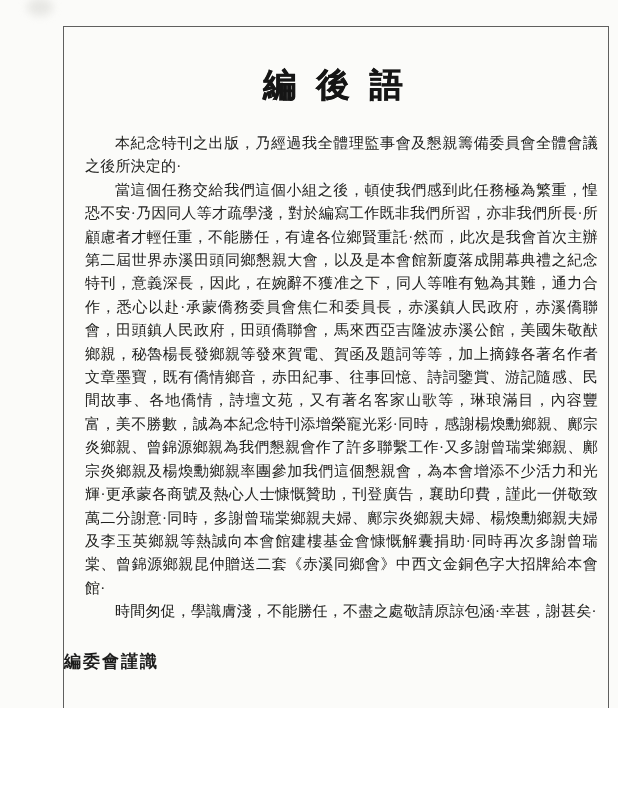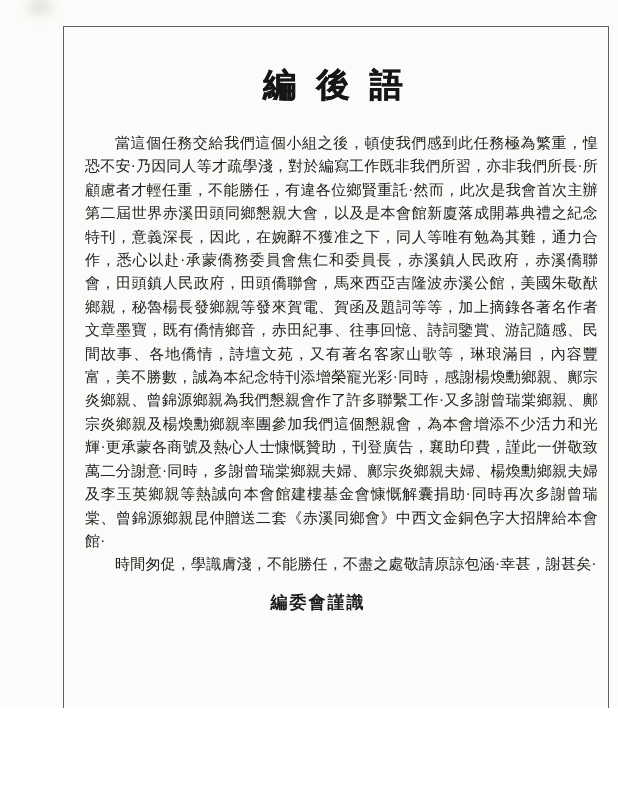--- a/index.html
+++ b/index.html
@@ -54,23 +54,23 @@
   .body p {
     margin: 0;
     font-size: 15px;
     line-height: 23.4px;
     letter-spacing: 0.2px;
     text-align: justify;
     text-indent: 2em;
     color: #222220;
   }
   .signature {
-    margin-top: 14px;
+    margin-top: 26px;
     padding-right: 36px;
-    text-align: center;
+    text-align: left;
     font-size: 17px;
     font-weight: bold;
     letter-spacing: 2px;
     font-family: Liberation Sans, sans-serif;
     color: #1c1c1c;
   }
   .page-number {
     position: absolute;
     left: 64px;
     top: 761px;
@@ -85,20 +85,21 @@
 
 <div class="scan">
 
   <div class="smudge"></div>
 
   <div class="frame">
 
     <h1 class="title">編 後 語</h1>
 
     <div class="body">
+      <p>本紀念特刊之出版，乃經過我全體理監事會及懇親籌備委員會全體會議之後所決定的·</p>
       <p>當這個任務交給我們這個小組之後，頓使我們感到此任務極為繁重，惶恐不安·乃因同人等才疏學淺，對於編寫工作既非我們所習，亦非我們所長·所顧慮者才輕任重，不能勝任，有違各位鄉賢重託·然而，此次是我會首次主辦第二屆世界赤溪田頭同鄉懇親大會，以及是本會館新廈落成開幕典禮之紀念特刊，意義深長，因此，在婉辭不獲准之下，同人等唯有勉為其難，通力合作，悉心以赴·承蒙僑務委員會焦仁和委員長，赤溪鎮人民政府，赤溪僑聯會，田頭鎮人民政府，田頭僑聯會，馬來西亞吉隆波赤溪公館，美國朱敬猷鄉親，秘魯楊長發鄉親等發來賀電、賀函及題詞等等，加上摘錄各著名作者文章墨寶，既有僑情鄉音，赤田紀事、往事回憶、詩詞鑒賞、游記隨感、民間故事、各地僑情，詩壇文苑，又有著名客家山歌等，琳琅滿目，內容豐富，美不勝數，誠為本紀念特刊添增榮寵光彩·同時，感謝楊煥勳鄉親、鄺宗炎鄉親、曾錦源鄉親為我們懇親會作了許多聯繫工作·又多謝曾瑞棠鄉親、鄺宗炎鄉親及楊煥勳鄉親率團參加我們這個懇親會，為本會增添不少活力和光輝·更承蒙各商號及熱心人士慷慨贊助，刊登廣告，襄助印費，謹此一併敬致萬二分謝意·同時，多謝曾瑞棠鄉親夫婦、鄺宗炎鄉親夫婦、楊煥勳鄉親夫婦及李玉英鄉親等熱誠向本會館建樓基金會慷慨解囊捐助·同時再次多謝曾瑞棠、曾錦源鄉親昆仲贈送二套《赤溪同鄉會》中西文金銅色字大招牌給本會館·</p>
       <p>時間匆促，學識膚淺，不能勝任，不盡之處敬請原諒包涵·幸甚，謝甚矣·</p>
     </div>
 
     <div class="signature">編委會謹識</div>
 
   </div>
 
   <div class="page-number">156</div>
 

